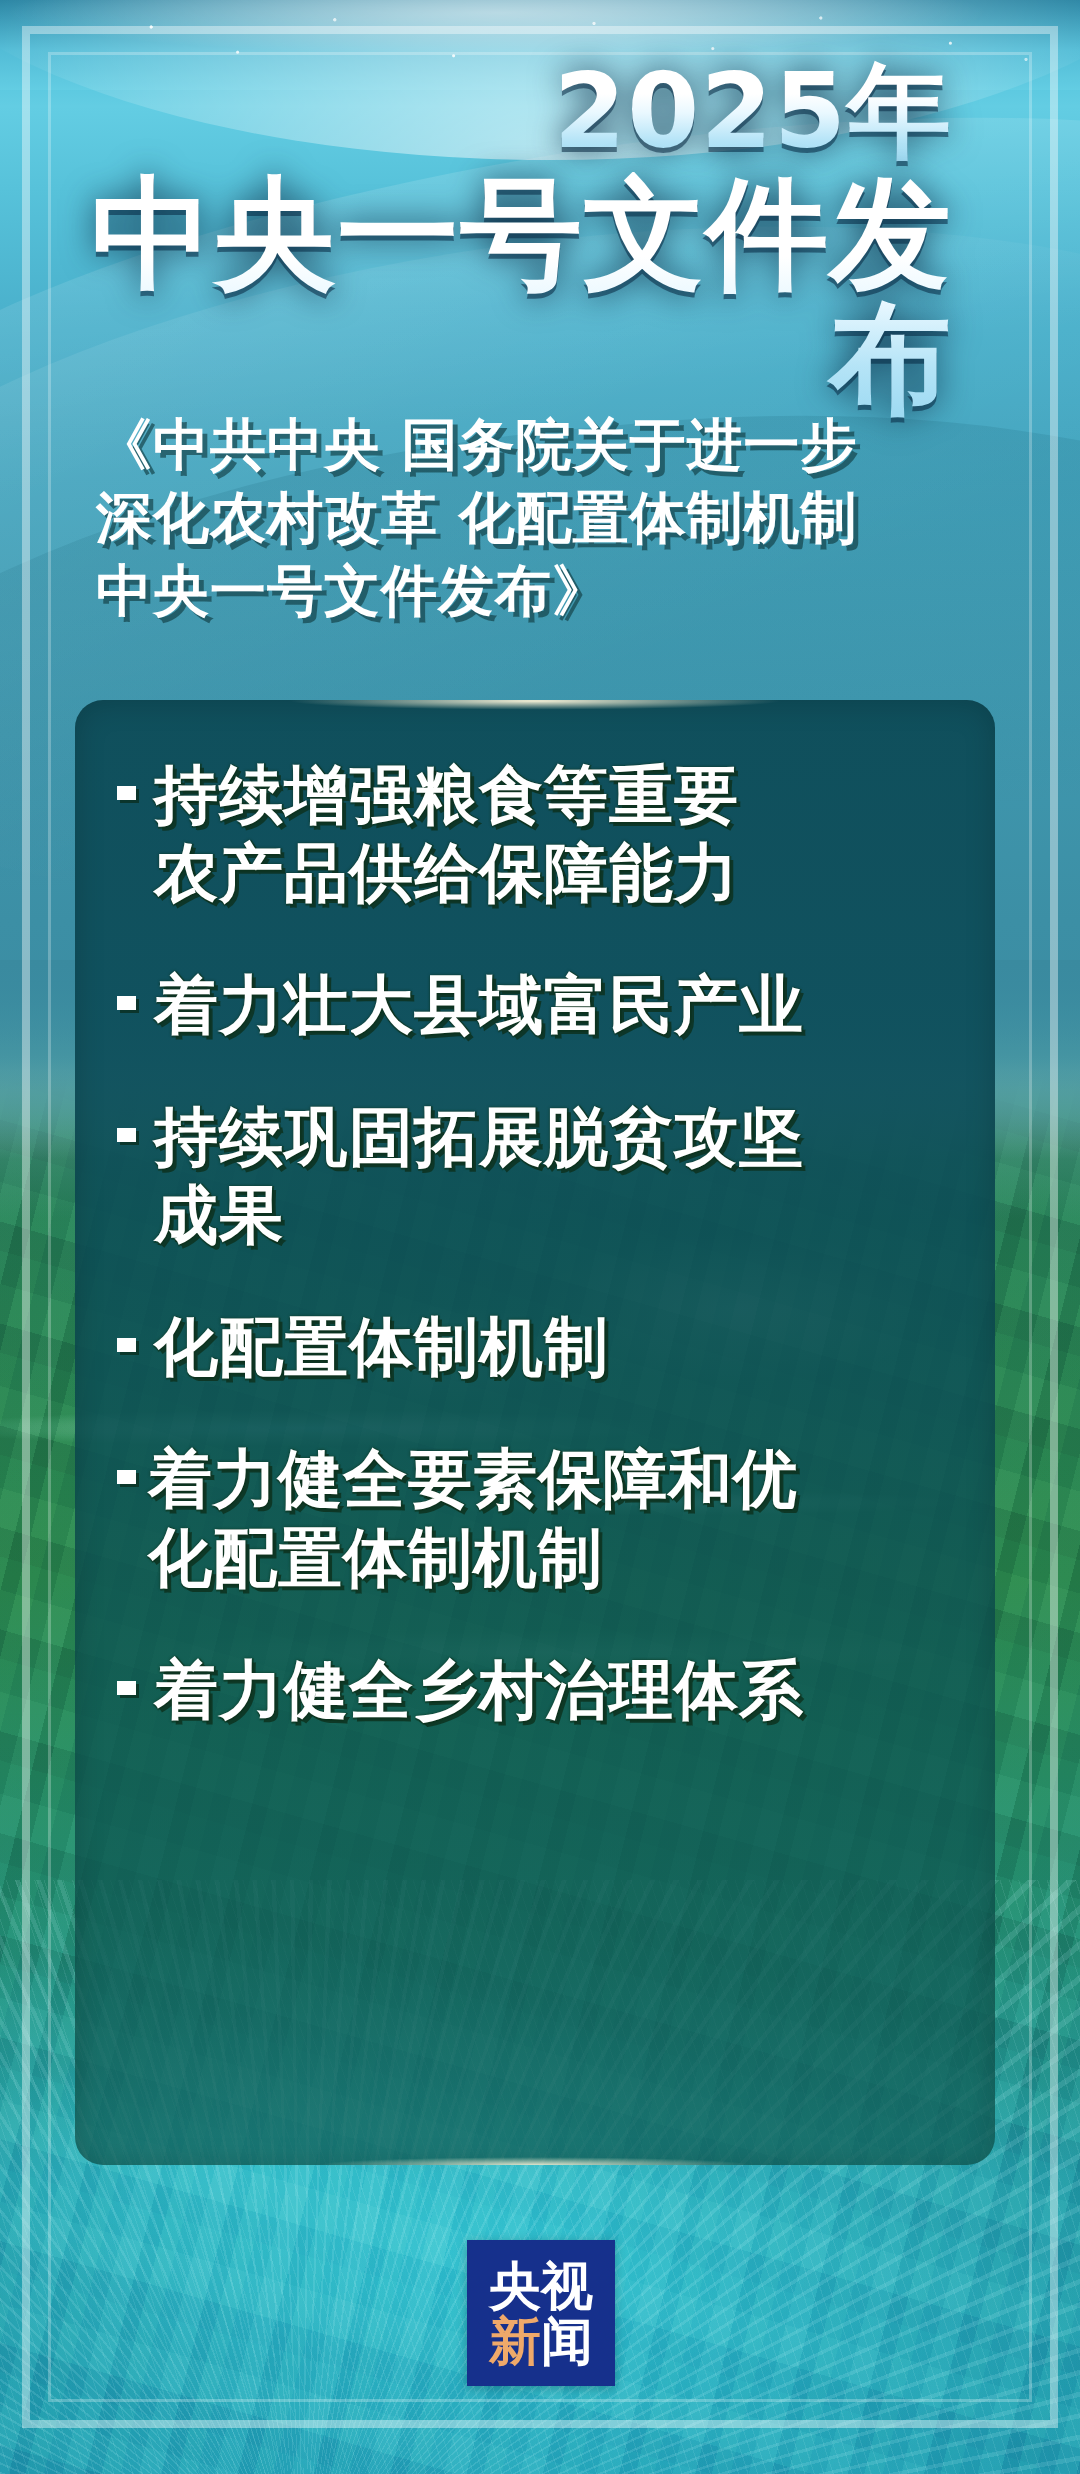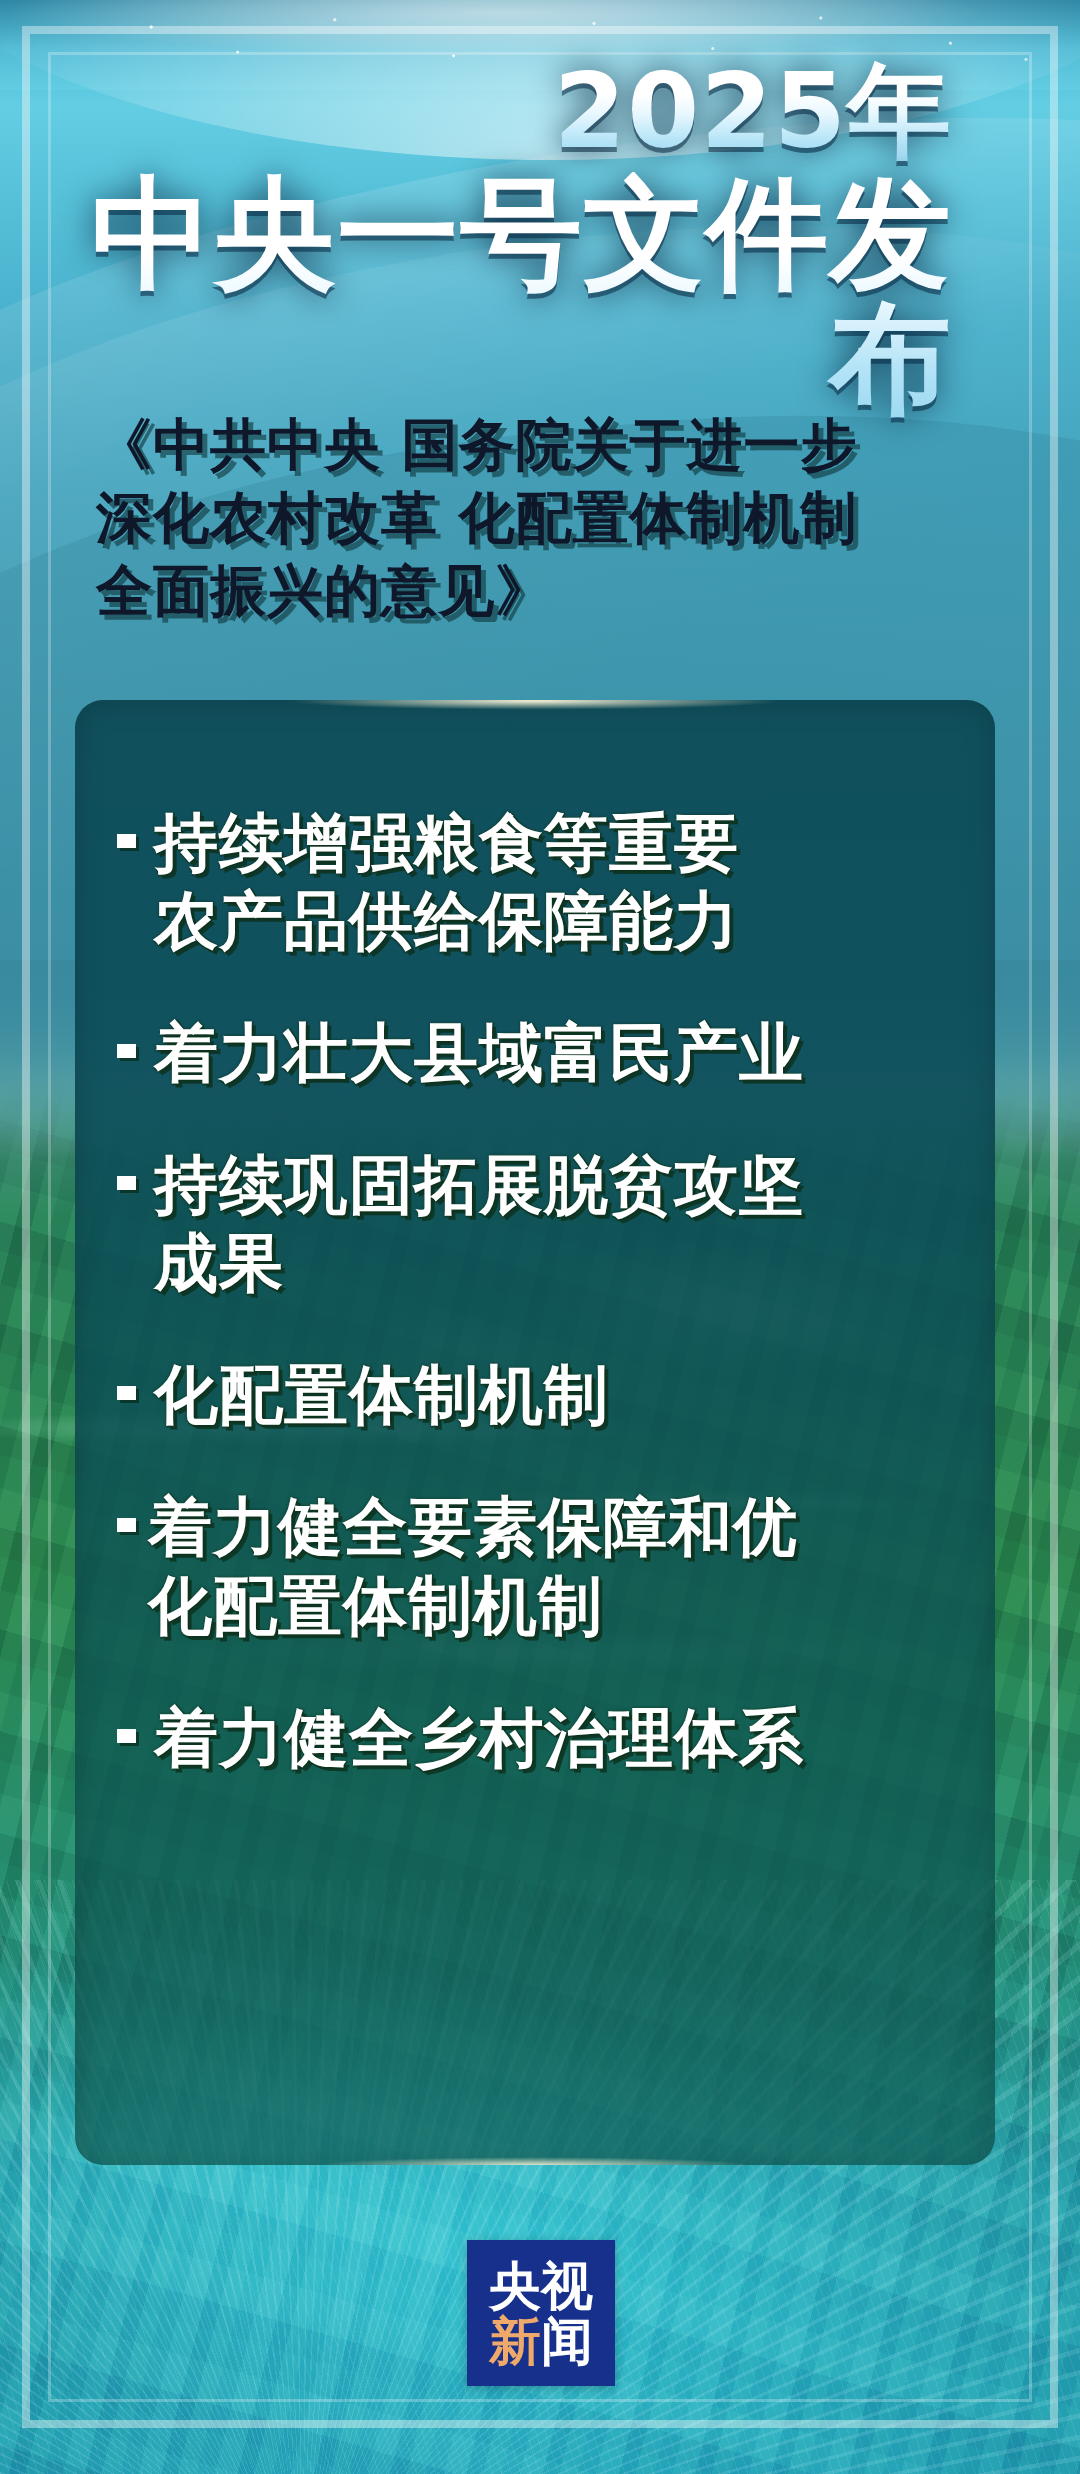--- a/index.html
+++ b/index.html
@@ -149,21 +149,21 @@
   .title-year { font-size:104px; }
   .title-main { font-size:122px; margin-top:8px; }
 
   
   .doc-name {
     position:absolute; left:96px; top:408px; width:800px;
     font-family:"DejaVu Serif","Liberation Serif",serif;
     font-weight:bold;
     font-size:56px;
     line-height:1.30;
-    color:#0f172a;
+    color:#ffffff;
     text-shadow:5px 5px 0 rgba(14,56,62,.62);
     letter-spacing:1px;
   }
 
   
   .panel {
     position:absolute; left:75px; top:700px; width:920px; height:1465px;
     border-radius:28px;
     background:
       linear-gradient(180deg, rgba(12,74,86,.93) 0%, rgba(12,76,88,.90) 26%,
@@ -176,21 +176,21 @@
     width:680px; height:30px;
     background:radial-gradient(ellipse 340px 12px at 50% 50%, rgba(255,248,220,.95), rgba(255,248,220,0) 72%);
   }
   .panel-glow-bottom {
     position:absolute; left:50%; bottom:-14px; transform:translateX(-50%);
     width:620px; height:28px;
     background:radial-gradient(ellipse 300px 11px at 50% 50%, rgba(255,248,220,.85), rgba(255,248,220,0) 72%);
   }
 
   .bullets {
-    position:absolute; left:0; top:0; width:920px; padding:104px 34px 0 34px;
+    position:absolute; left:0; top:0; width:920px; padding:56px 34px 0 34px;
   }
   .bullet {
     display:flex;
     align-items:flex-start;
     margin-bottom:54px;
   }
   .bullet-marker {
     flex:0 0 auto;
     width:19px; height:14px;
     background:#ffffff;
@@ -252,21 +252,21 @@
   <div class="frame-inner"></div>
 
   <div class="title-block">
     <div class="title-year">2025年</div>
     <div class="title-main">中央一号文件发布</div>
   </div>
 
   <div class="doc-name">
     <div>《中共中央 国务院关于进一步</div>
     <div>深化农村改革 化配置体制机制</div>
-    <div>全面振兴的意见》</div>
+    <div>中央一号文件发布》</div>
   </div>
 
   <div class="panel">
     <div class="panel-glow-top"></div>
     <div class="panel-glow-bottom"></div>
 
     <div class="bullets">
 
       <div class="bullet">
         <span class="bullet-marker"></span>

